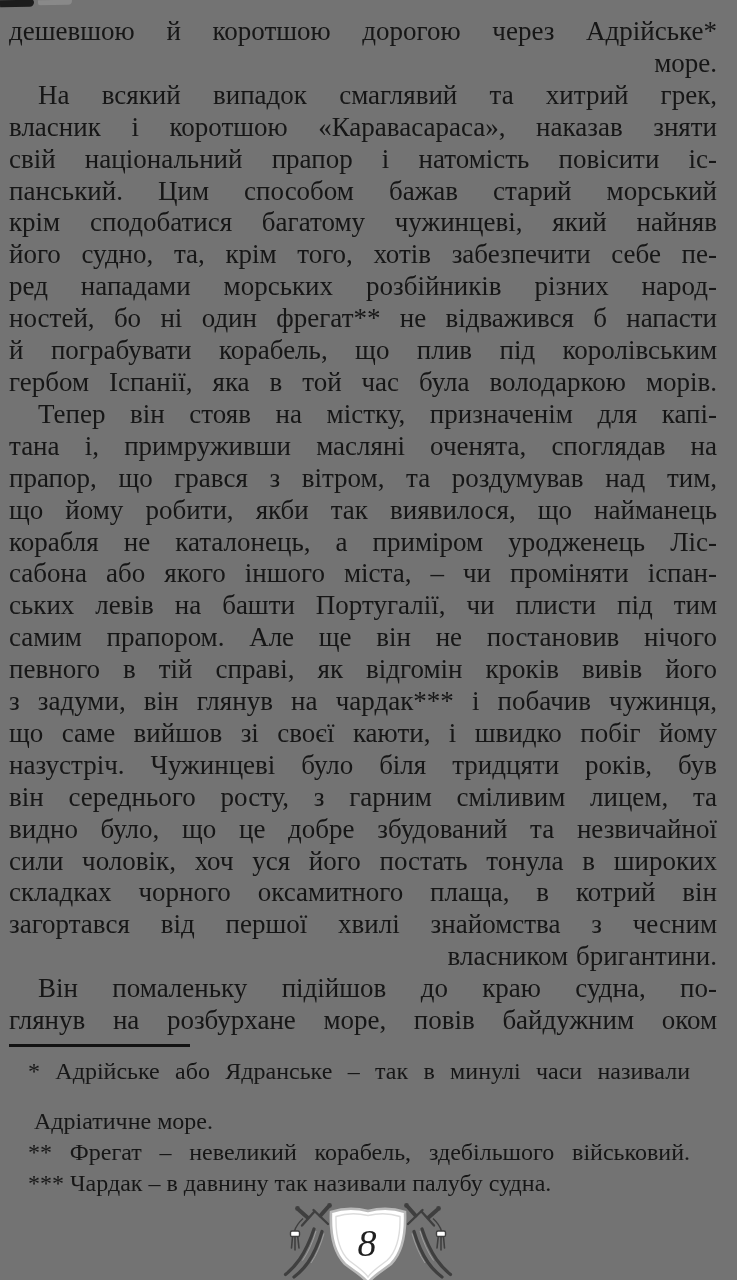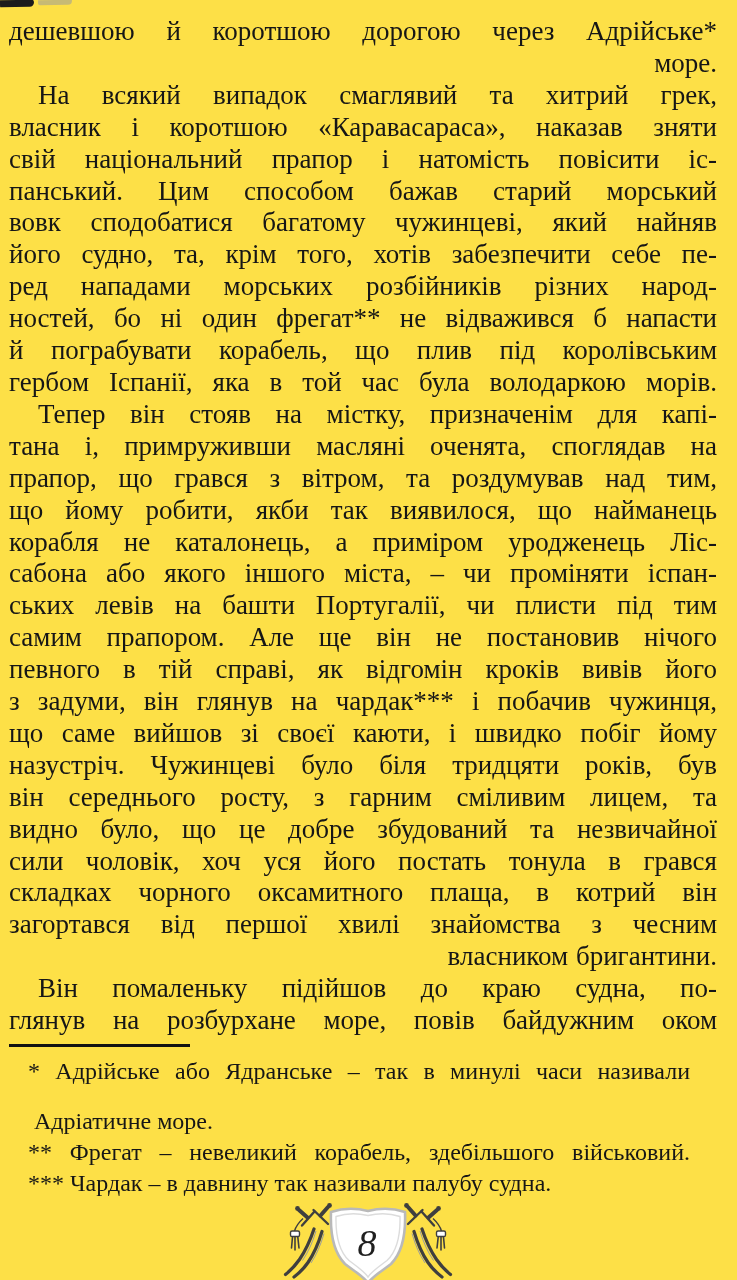--- a/index.html
+++ b/index.html
@@ -1,20 +1,20 @@
 <!DOCTYPE html>
 <html><head>
 <meta charset="utf-8">
 <style>
   html, body { margin: 0; padding: 0; background: #e9e9e9; }
   .page {
     position: relative;
     width: 737px;
     height: 1280px;
-    background: #fde047;
+    background: #737373;
     overflow: hidden;
     font-family: "Liberation Serif", "DejaVu Serif", serif;
     color: #161616;
   }
   .body-text {
     position: absolute;
     left: 9px;
     top: 16px;
     width: 708px;
     font-size: 27px;
@@ -72,41 +72,41 @@
   <div class="smudge-a"></div>
   <div class="smudge-b"></div>
 
   <div class="body-text">
       <div class="line fill">дешевшою й коротшою дорогою через Адрійське*</div>
       <div class="line">море.</div>
       <div class="line fill indent">На всякий випадок смаглявий та хитрий грек,</div>
       <div class="line fill">власник і коротшою «Каравасараса», наказав зняти</div>
       <div class="line fill">свій національний прапор і натомість повісити іс-</div>
       <div class="line fill">панський. Цим способом бажав старий морський</div>
-      <div class="line fill">вовк сподобатися багатому чужинцеві, який найняв</div>
+      <div class="line fill">крім сподобатися багатому чужинцеві, який найняв</div>
       <div class="line fill">його судно, та, крім того, хотів забезпечити себе пе-</div>
       <div class="line fill">ред нападами морських розбійників різних народ-</div>
       <div class="line fill">ностей, бо ні один фрегат** не відважився б напасти</div>
       <div class="line fill">й пограбувати корабель, що плив під королівським</div>
       <div class="line fill">гербом Іспанії, яка в той час була володаркою морів.</div>
       <div class="line fill indent">Тепер він стояв на містку, призначенім для капі-</div>
       <div class="line fill">тана і, примруживши масляні оченята, споглядав на</div>
       <div class="line fill">прапор, що грався з вітром, та роздумував над тим,</div>
       <div class="line fill">що йому робити, якби так виявилося, що найманець</div>
       <div class="line fill">корабля не каталонець, а приміром уродженець Ліс-</div>
       <div class="line fill">сабона або якого іншого міста, – чи проміняти іспан-</div>
       <div class="line fill">ських левів на башти Португалії, чи плисти під тим</div>
       <div class="line fill">самим прапором. Але ще він не постановив нічого</div>
       <div class="line fill">певного в тій справі, як відгомін кроків вивів його</div>
       <div class="line fill">з задуми, він глянув на чардак*** і побачив чужинця,</div>
       <div class="line fill">що саме вийшов зі своєї каюти, і швидко побіг йому</div>
       <div class="line fill">назустріч. Чужинцеві було біля тридцяти років, був</div>
       <div class="line fill">він середнього росту, з гарним сміливим лицем, та</div>
       <div class="line fill">видно було, що це добре збудований та незвичайної</div>
-      <div class="line fill">сили чоловік, хоч уся його постать тонула в грався</div>
+      <div class="line fill">сили чоловік, хоч уся його постать тонула в широких</div>
       <div class="line fill">складках чорного оксамитного плаща, в котрий він</div>
       <div class="line fill">загортався від першої хвилі знайомства з чесним</div>
       <div class="line">власником бригантини.</div>
       <div class="line fill indent">Він помаленьку підійшов до краю судна, по-</div>
       <div class="line fill">глянув на розбурхане море, повів байдужним оком</div>
     </div>
 
   <div class="divider"></div>
 
   <div class="footnotes">

